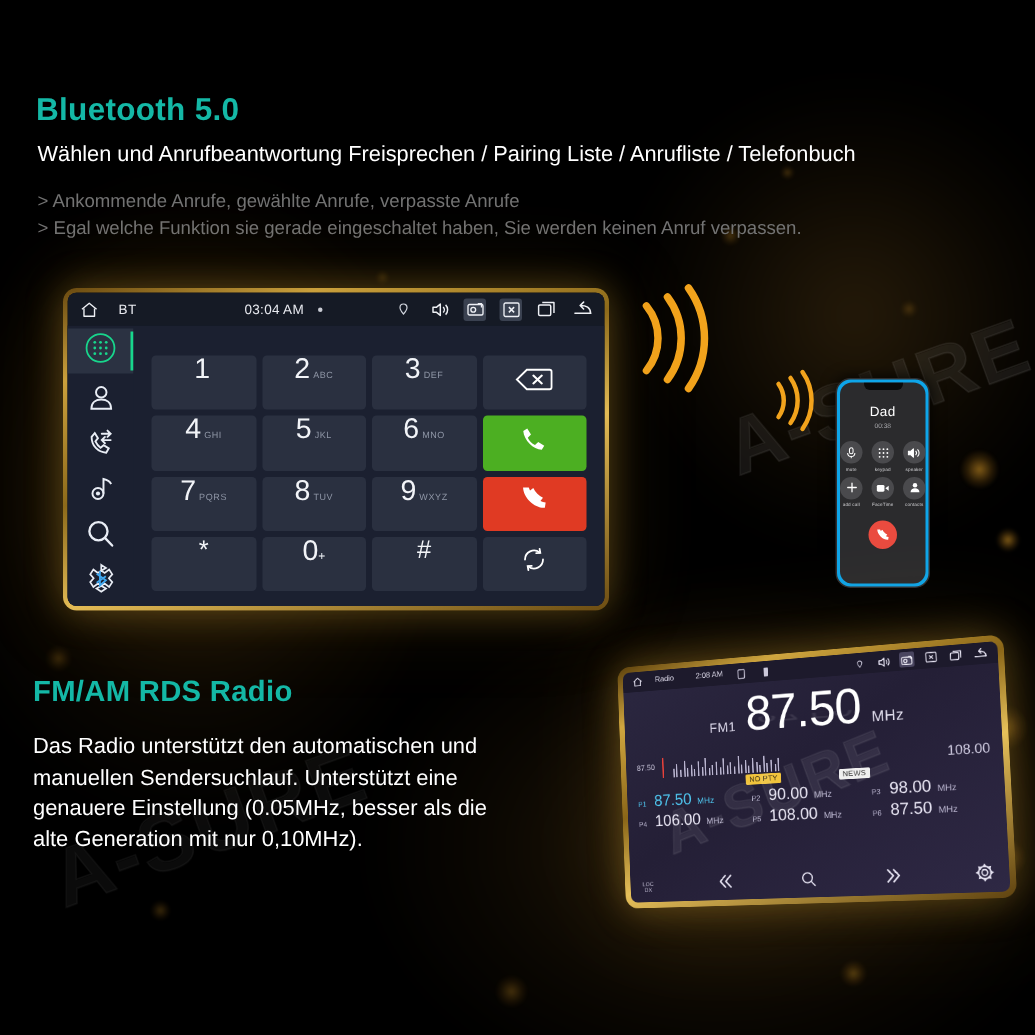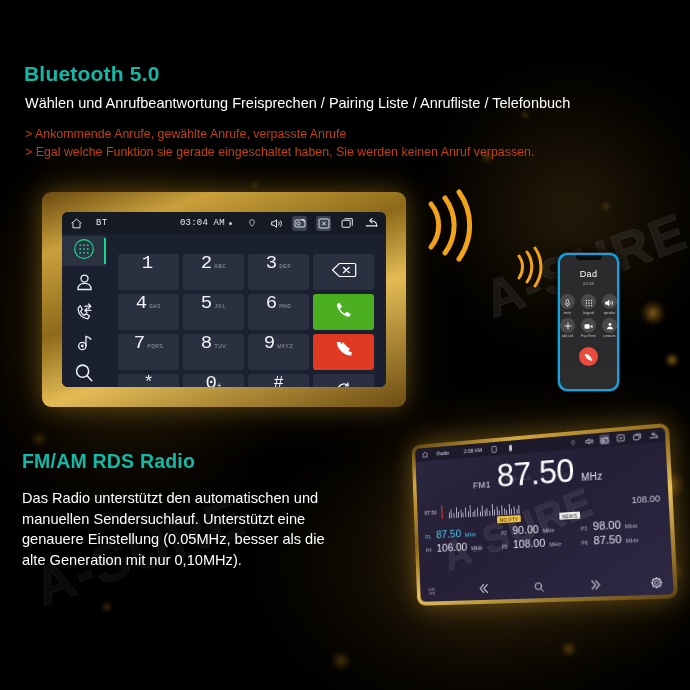--- a/index.html
+++ b/index.html
@@ -46,33 +46,32 @@
     font-weight:700;
     letter-spacing:.2px;
   }
   .lead {
     position:absolute;
     color:#ffffff;
     line-height:1.35;
   }
   .bullets {
     position:absolute;
-    color:#c2410c;
+    color:#737373;
     line-height:1.42;
   }
   .bullets div { white-space:nowrap; }
 
   
   .unit {
     position:absolute;
     border-radius:9px;
-    padding:20px;
+    padding:3px;
     background:linear-gradient(160deg,#6a4a10 0%, #caa03c 18%, #8d6a1a 42%, #e3bb55 62%, #6b4c12 100%);
     box-shadow:0 0 24px rgba(210,160,50,.35), 0 0 60px rgba(180,130,40,.18);
-    font-family:Liberation Mono, monospace;
   }
   .unit-inner {
     width:100%; height:100%;
     background:#0c0f17;
     border-radius:6px;
     overflow:hidden;
     position:relative;
     display:flex; flex-direction:column;
   }
 

